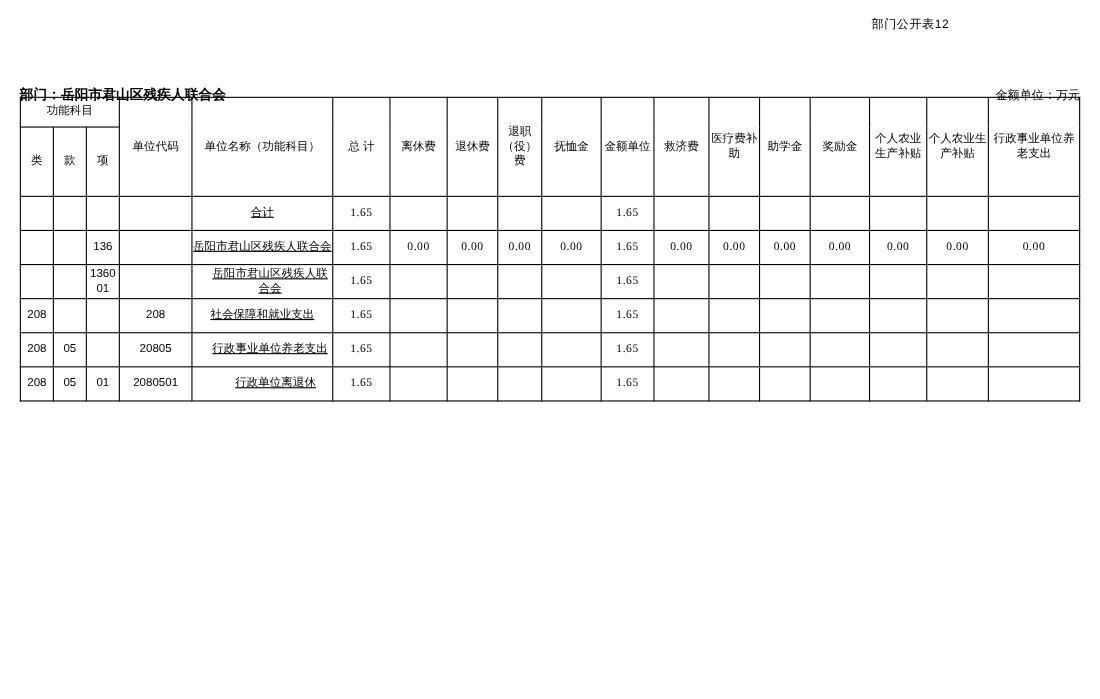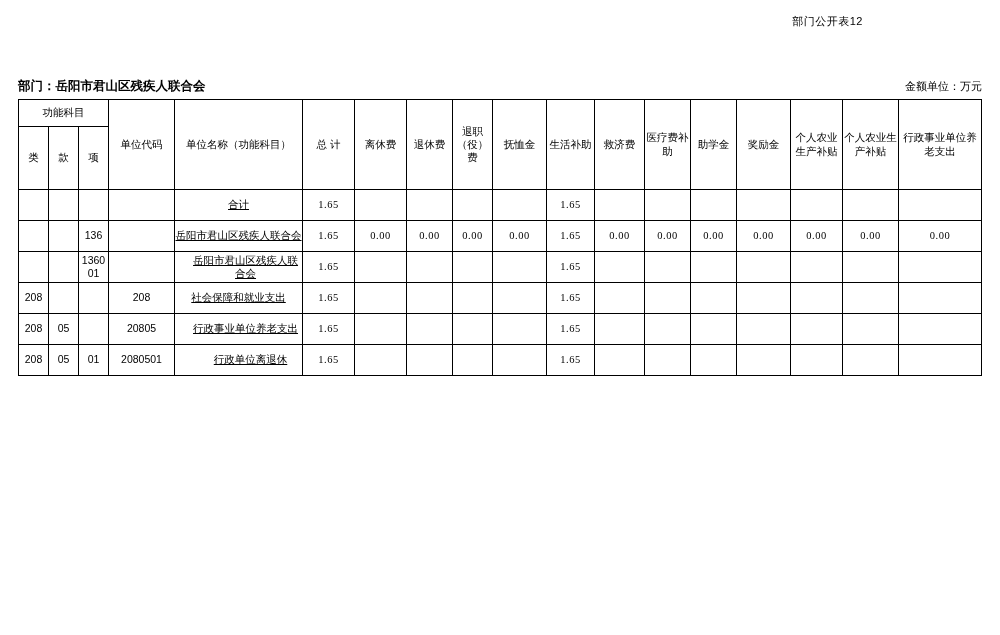--- a/index.html
+++ b/index.html
@@ -53,21 +53,21 @@
   }
   .meta-left {
     font-weight: bold;
     font-size: 12.5px;
   }
   .meta-right {
     font-size: 11px;
   }
   table.budget {
     position: absolute;
-    top: 99px;
+    top: 88px;
     left: 18px;
     border-collapse: collapse;
     table-layout: fixed;
     width: 964px;
     font-family: "Liberation Sans", "DejaVu Sans", sans-serif;
   }
   table.budget th, table.budget td {
     border: 1px solid #000000;
     font-weight: normal;
     padding: 0;
@@ -158,21 +158,21 @@
     <thead>
       <tr>
         <th class="hgroup" colspan="3">功能科目</th>
         <th class="hgroup" rowspan="2">单位代码</th>
         <th class="hgroup" rowspan="2">单位名称（功能科目）</th>
         <th class="hgroup" rowspan="2">总 计</th>
         <th class="hcol" rowspan="2">离休费</th>
         <th class="hcol" rowspan="2">退休费</th>
         <th class="hcol" rowspan="2">退职（役）费</th>
         <th class="hcol" rowspan="2">抚恤金</th>
-        <th class="hcol" rowspan="2">生活补助</th>
+        <th class="hcol" rowspan="2">金额单位</th>
         <th class="hcol" rowspan="2">救济费</th>
         <th class="hcol" rowspan="2">医疗费补助</th>
         <th class="hcol" rowspan="2">助学金</th>
         <th class="hcol" rowspan="2">奖励金</th>
         <th class="hcol" rowspan="2">个人农业生产补贴</th>
         <th class="hcol" rowspan="2">个人农业生产补贴</th>
         <th class="hcol" rowspan="2">行政事业单位养老支出</th>
       </tr>
       <tr>
         <th class="hsub">类</th>

